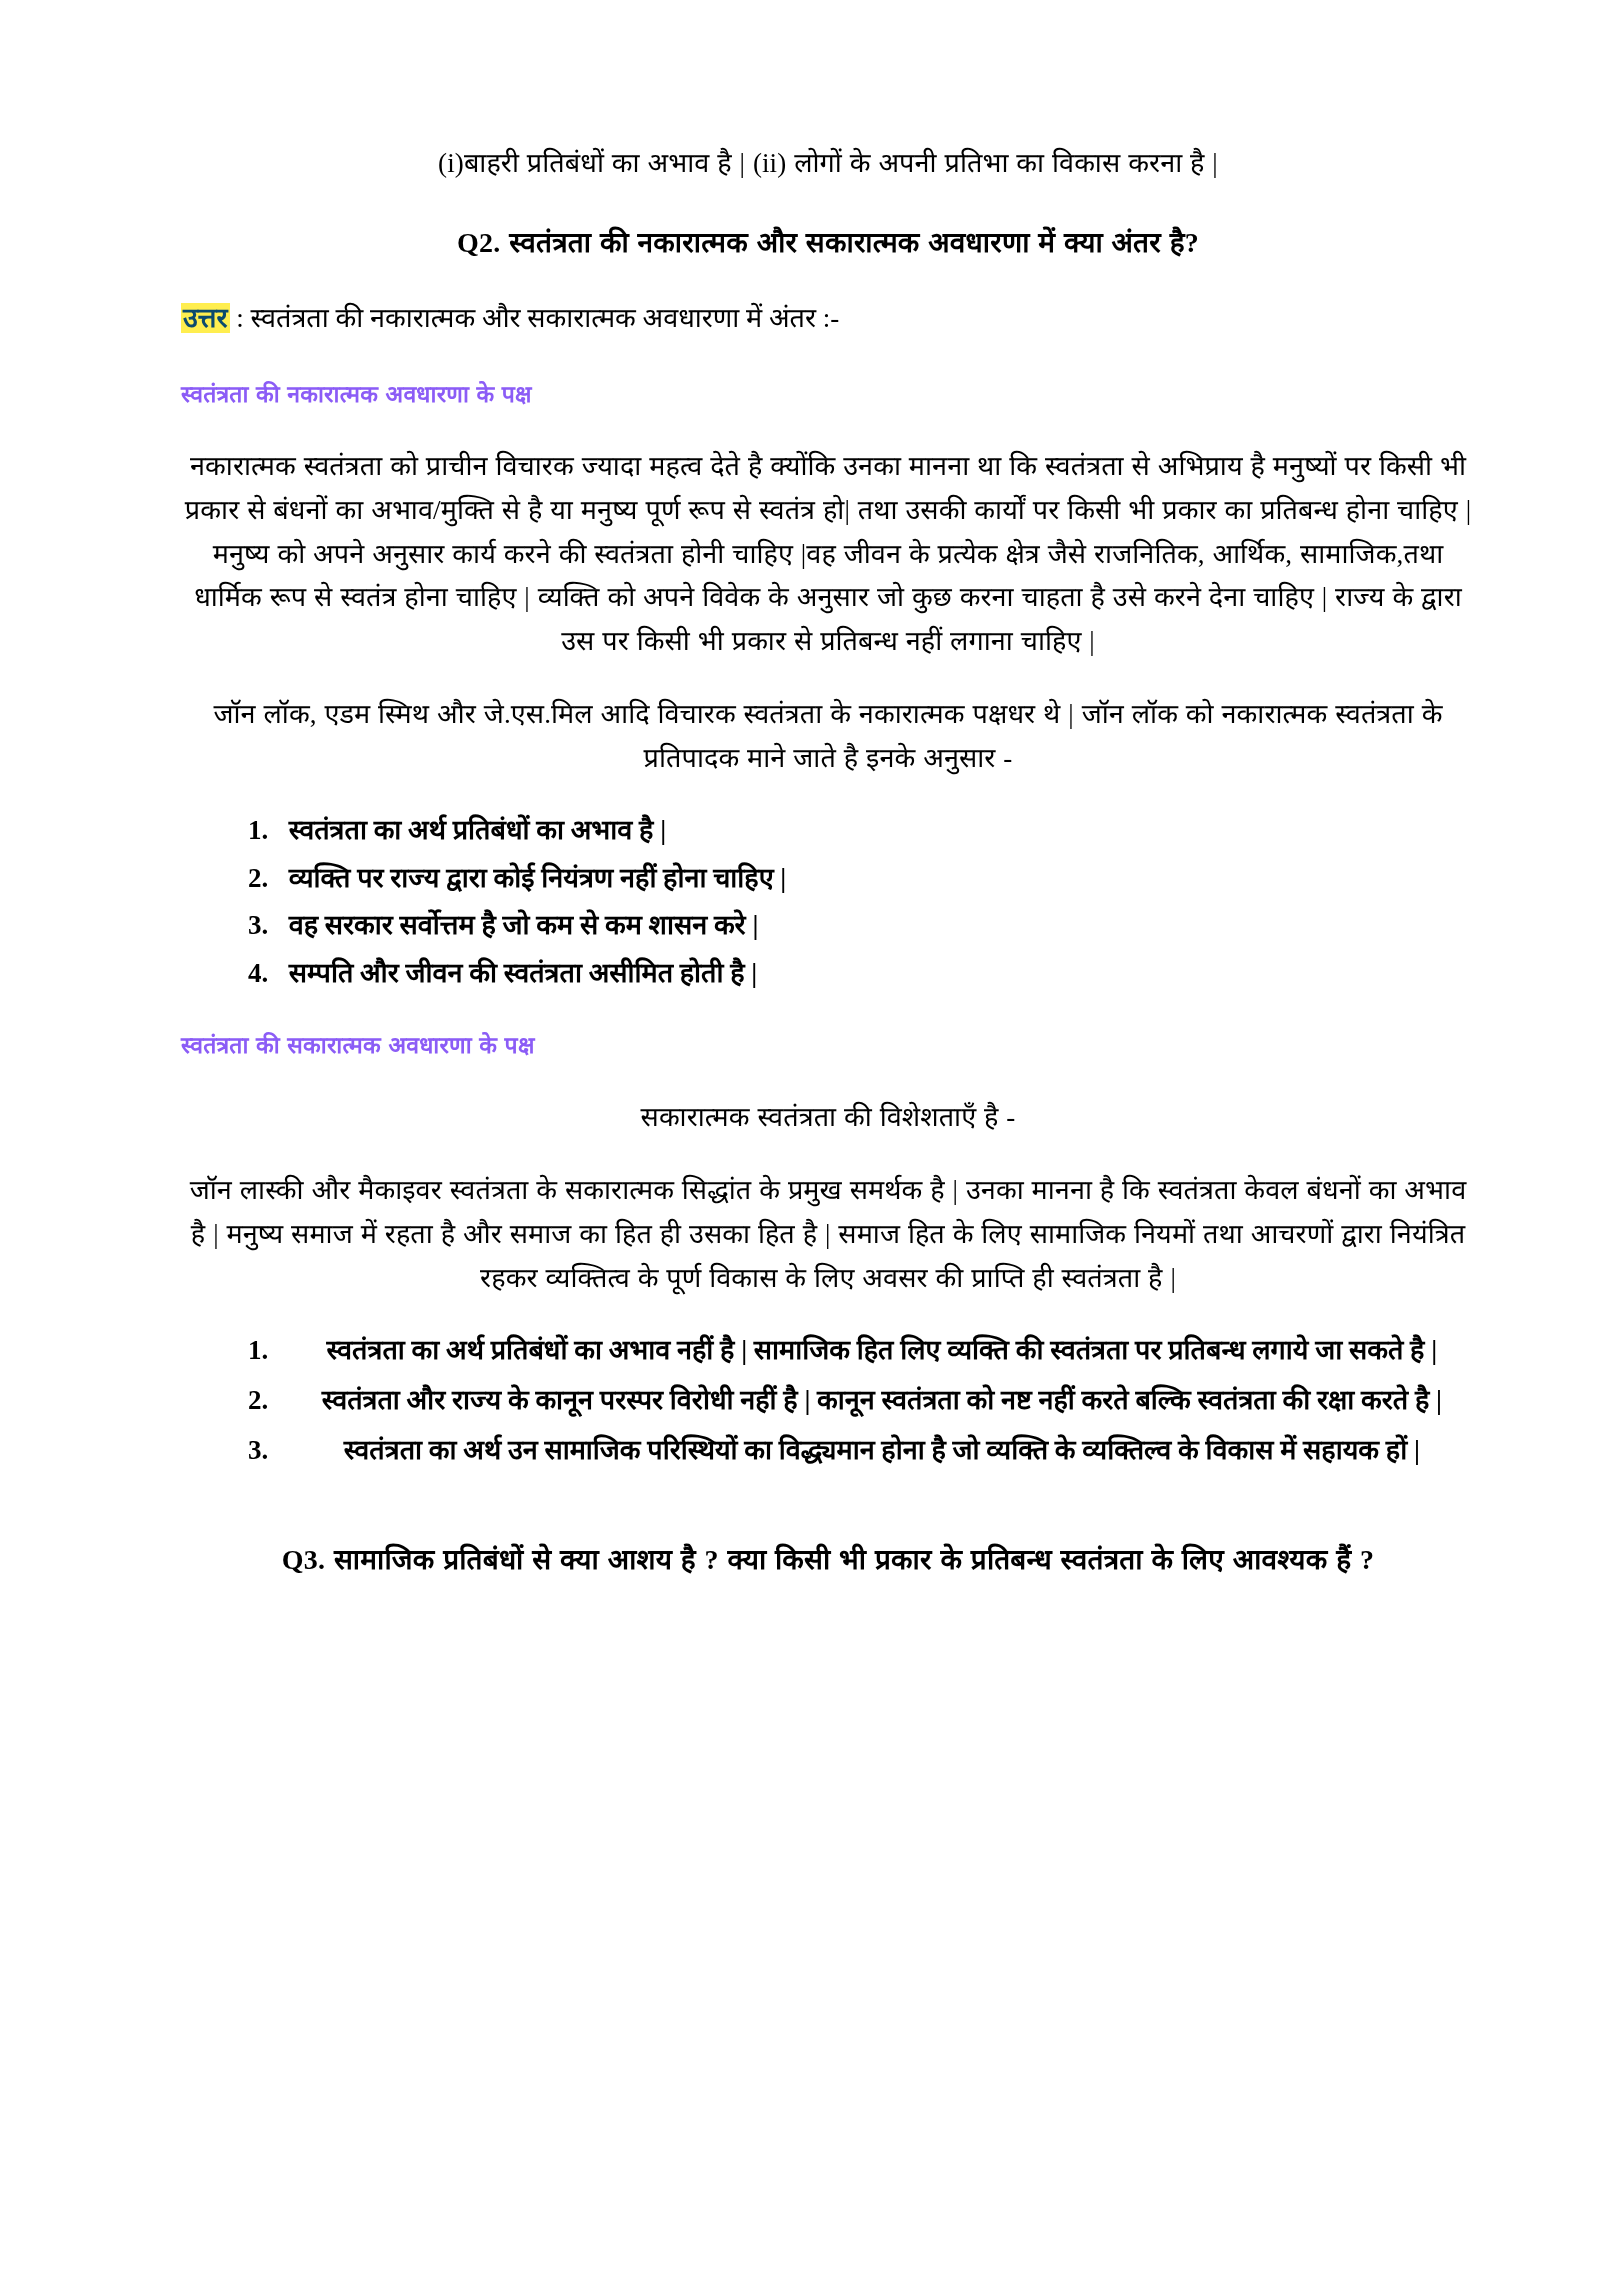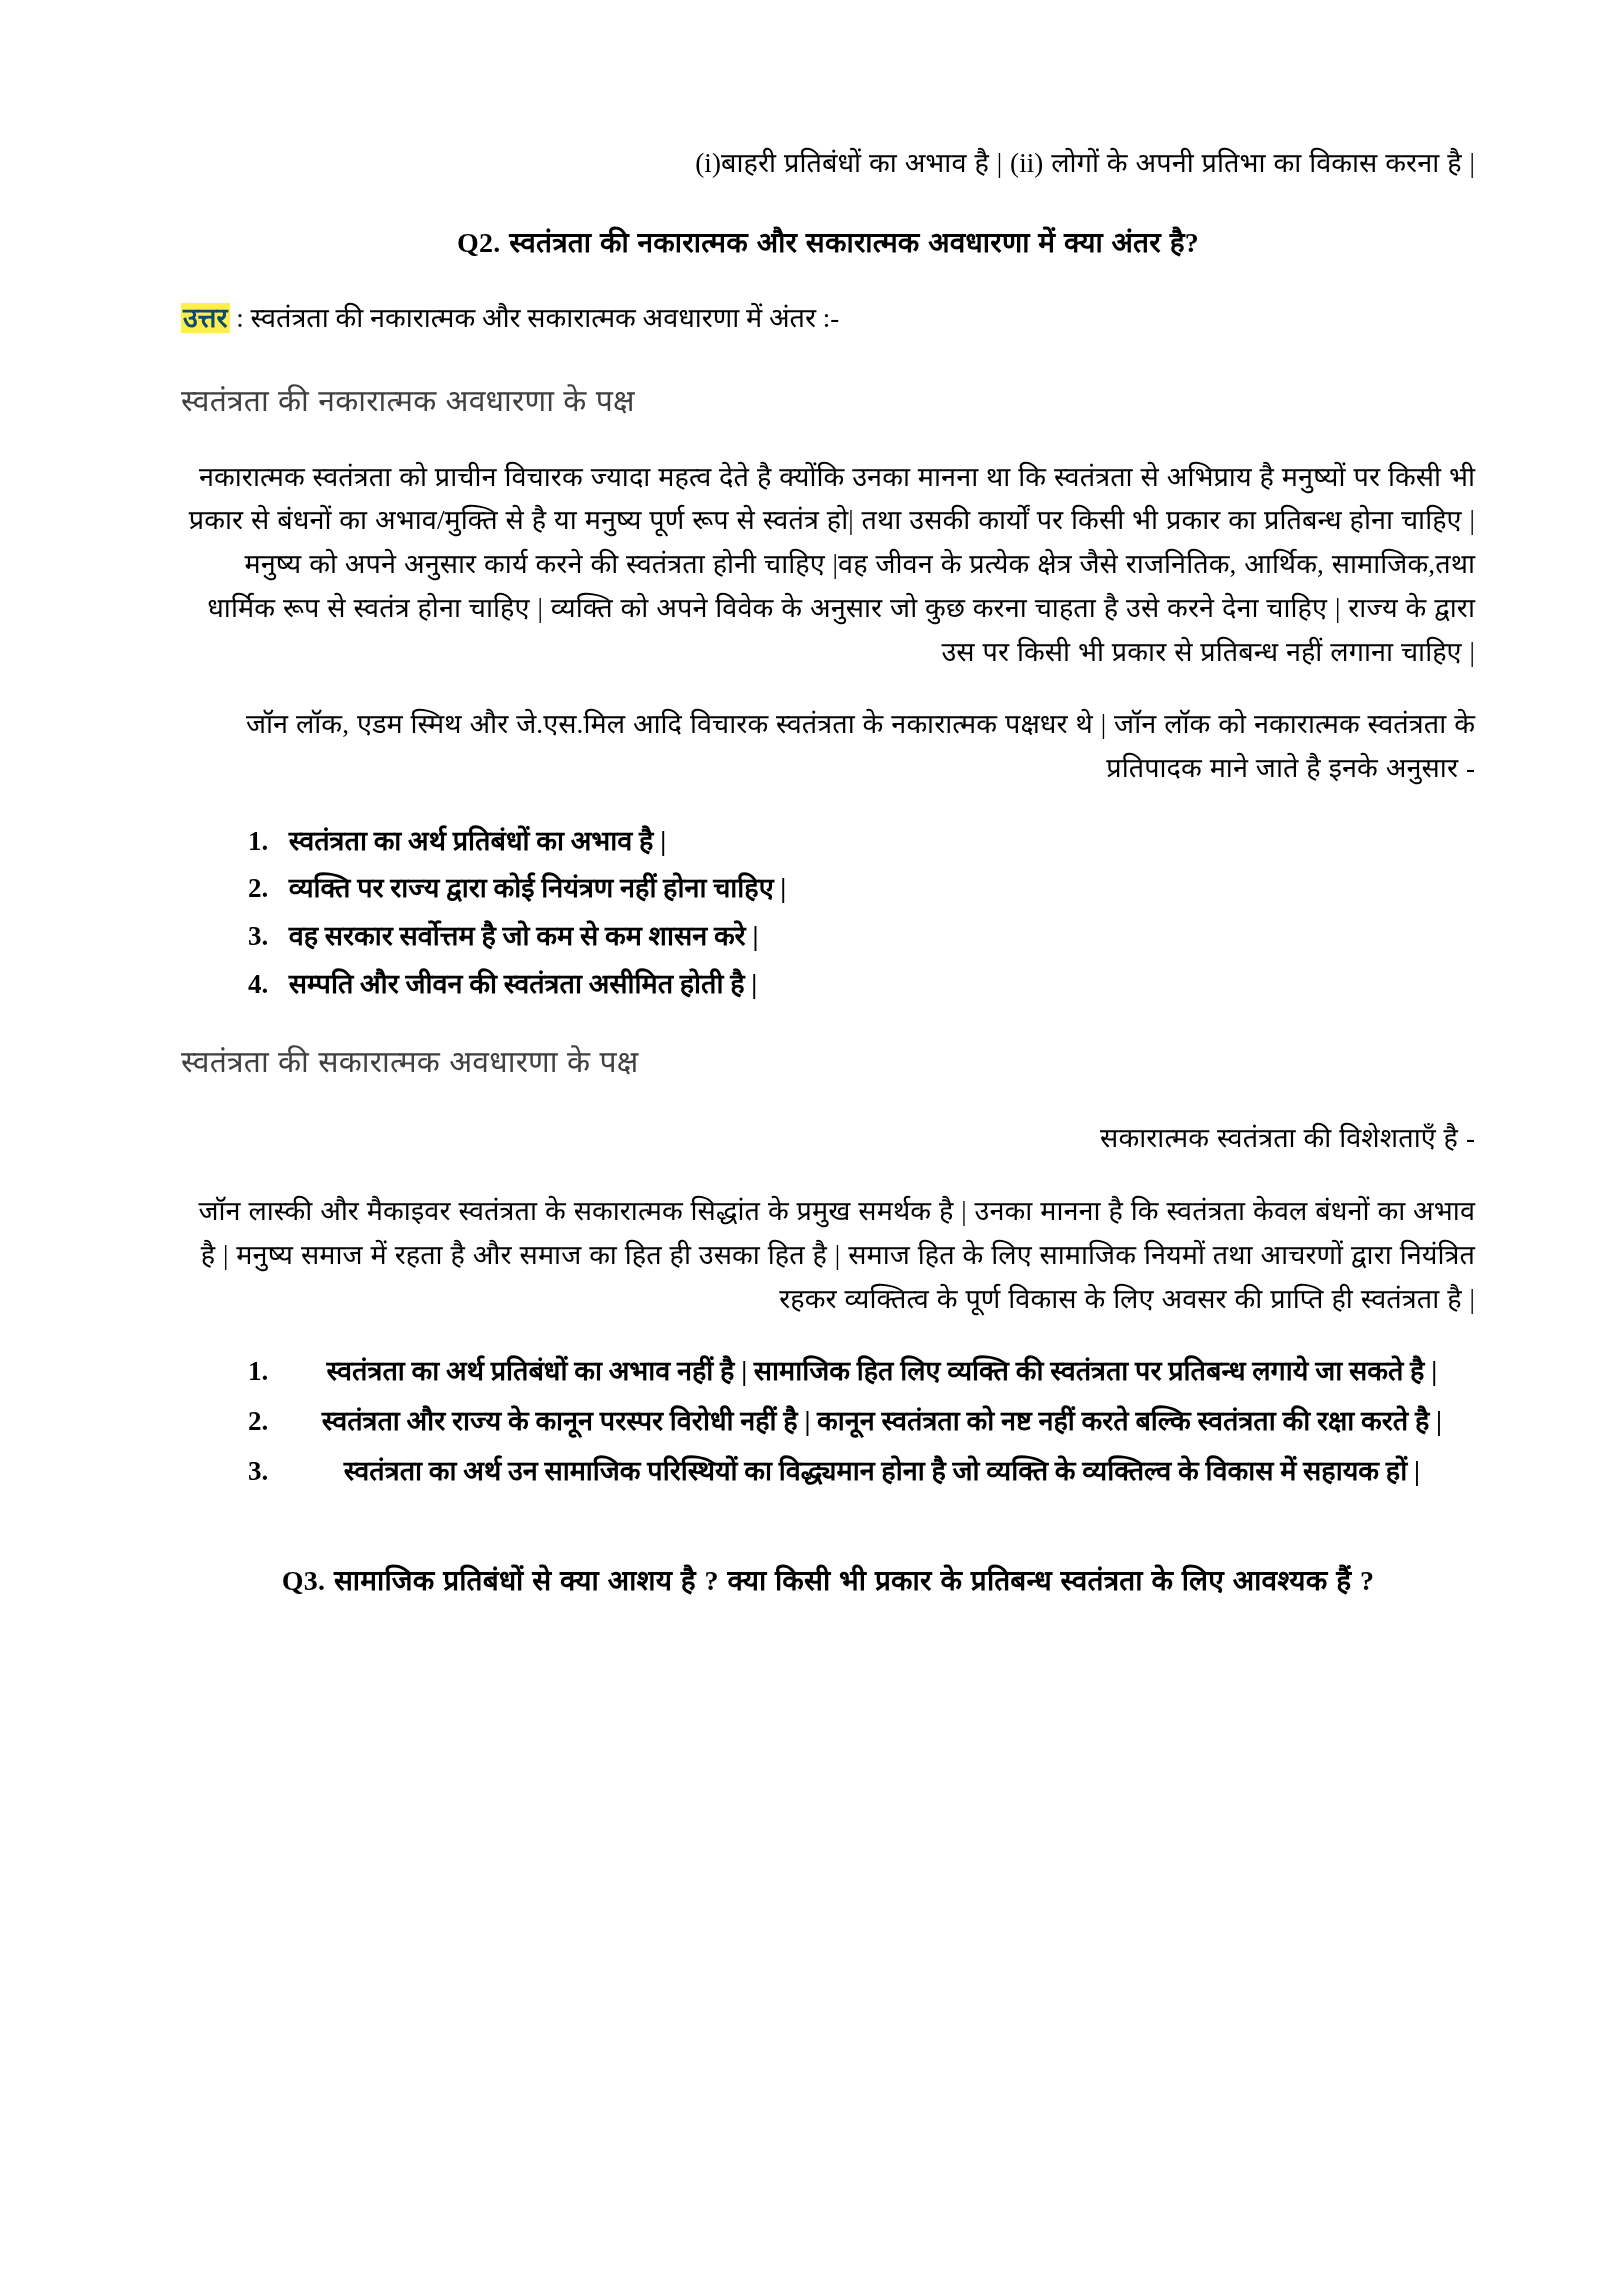--- a/index.html
+++ b/index.html
@@ -22,21 +22,21 @@
     padding: 142px 145px 0 181px;
     overflow: hidden;
   }
   .doc-body {
     width: 1294px;
   }
   
   .para {
     font-size: 27px;
     line-height: 1.62;
-    text-align: right;
+    text-align: center;
     margin: 0 0 29px 0;
     letter-spacing: 0.1px;
     word-spacing: 1px;
   }
   .para-tight {
     margin-bottom: 21.6px;
   }
   .qhead {
     font-size: 28px;
     font-weight: bold;
@@ -51,23 +51,23 @@
     line-height: 1.6;
     margin: 0 0 37px 0;
   }
   .ans-tag {
     font-weight: bold;
     color: #0c4a6e;
     background: #ffee4f;
     padding: 0 2px;
   }
   .subhead {
-    font-size: 30px;
-    font-weight: normal;
-    color: #404040;
+    font-size: 23px;
+    font-weight: bold;
+    color: #8b5cf6;
     line-height: 1.5;
     margin: 0 0 33px 0;
     letter-spacing: 0.2px;
     word-spacing: 1.5px;
   }
   ol.numlist {
     margin: 0 0 33px 0;
     padding: 0 0 0 94px;
     font-size: 27px;
     line-height: 1.62;

